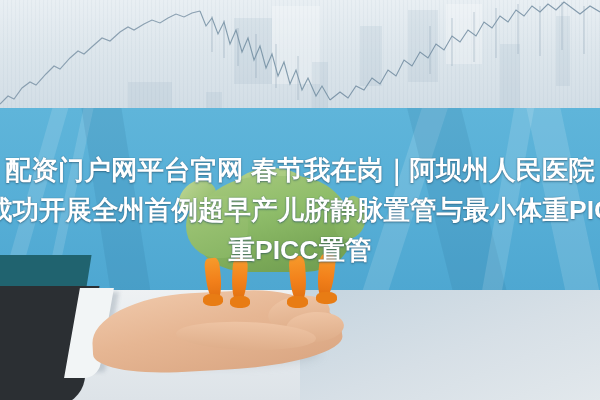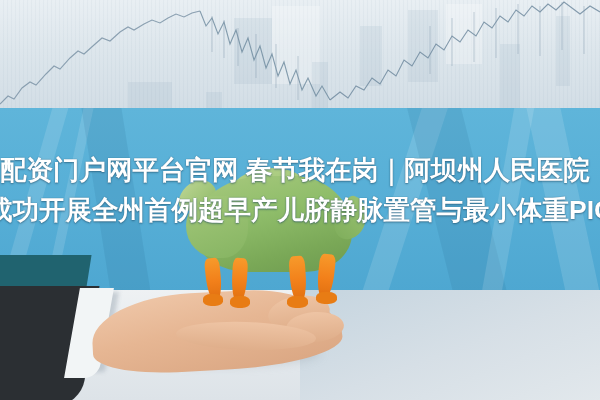--- a/index.html
+++ b/index.html
@@ -185,20 +185,21 @@
     position: absolute;
     background: #e87c14;
     border-radius: 40%;
   }
 
   
   .headline {
     position: absolute;
     left: 0; top: 150px;
     width: 600px;
+    text-align: center;
     color: #ffffff;
     font-weight: 700;
     font-size: 26.5px;
     line-height: 40px;
     letter-spacing: 0px;
     white-space: nowrap;
     text-shadow:
       0 1px 2px rgba(30,70,95,0.55),
       0 0 1px rgba(30,70,95,0.6);
   }
@@ -296,15 +297,16 @@
     <div class="leg" style="left:318px;top:254px;width:16px;height:44px;transform:rotate(6deg);"></div>
     <div class="hoof" style="left:203px;top:294px;width:20px;height:12px;"></div>
     <div class="hoof" style="left:230px;top:296px;width:20px;height:12px;"></div>
     <div class="hoof" style="left:287px;top:296px;width:21px;height:12px;"></div>
     <div class="hoof" style="left:316px;top:292px;width:21px;height:12px;"></div>
   </div>
 
   <div class="headline">
     <span class="line">配资门户网平台官网 春节我在岗｜阿坝州人民医院</span>
     <span class="line clipped">成功开展全州首例超早产儿脐静脉置管与最小体重PICC</span>
+    <span class="line">重PICC置管</span>
   </div>
 
 </div>
 
 </body></html>

